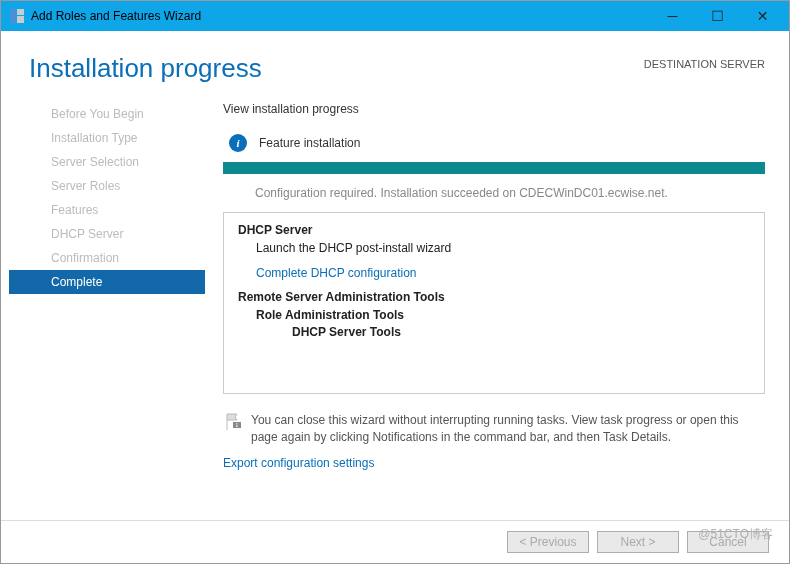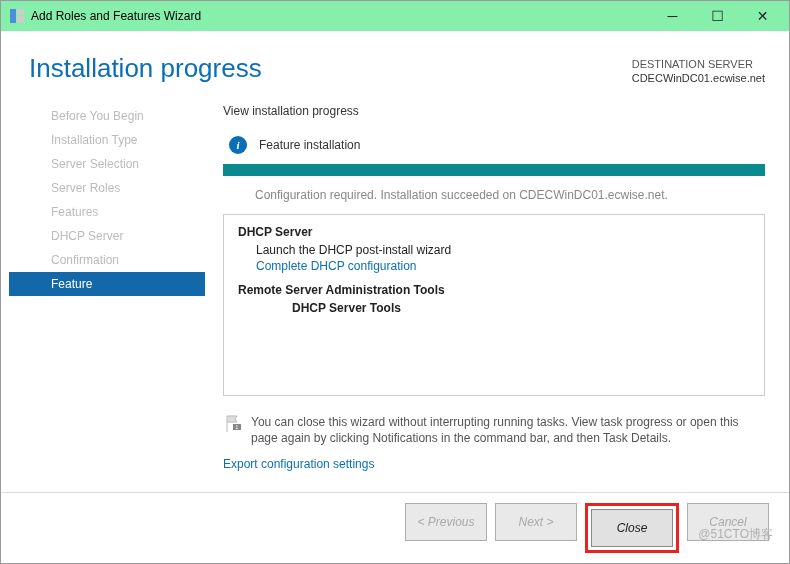--- a/index.html
+++ b/index.html
@@ -1,49 +1,49 @@
 <!DOCTYPE html>
 <html><head>
   <meta charset="utf-8">
   <style>
     * { box-sizing: border-box; margin: 0; padding: 0; font-family: "Segoe UI", Tahoma, sans-serif; }
     body { width: 790px; height: 564px; border: 1px solid #999; background: #fff; position: relative; overflow: hidden; }
-    .titlebar { height: 30px; display: flex; align-items: center; padding: 0 4px 0 8px; background: #86efac; }
+    .titlebar { height: 30px; display: flex; align-items: center; padding: 0 4px 0 8px; background: #0ea5e9; }
     .titlebar-icon { width: 16px; height: 16px; margin-right: 6px; }
     .titlebar-text { font-size: 12px; color: #000; flex: 1; }
     .titlebar-controls { display: flex; }
     .titlebar-btn { width: 45px; height: 28px; display: flex; align-items: center; justify-content: center; font-size: 14px; color: #222; }
     .header { display: flex; padding: 22px 24px 10px 28px; }
     .page-title { font-size: 26px; font-weight: 400; color: #0a6fb8; flex: 1; }
-    .dest { text-align: left; font-size: 11px; color: #555; line-height: 1.3; padding-top: 4px; }
+    .dest { text-align: center; font-size: 11px; color: #555; line-height: 1.3; padding-top: 4px; }
     .dest-label { color: #555; }
     .dest-server { color: #333; }
     .body { display: flex; padding-left: 8px; }
     .sidebar { width: 196px; padding-top: 8px; }
     .sidebar-item { padding: 5px 12px 5px 42px; font-size: 12px; color: #bbb; white-space: nowrap; }
     .sidebar-item.active { background: #1268a9; color: #fff; }
     .main { flex: 1; padding: 8px 24px 0 18px; }
     .subhead { font-size: 12px; color: #333; margin-bottom: 18px; }
     .install-row { display: flex; align-items: center; margin-bottom: 10px; }
     .info-circle { width: 18px; height: 18px; border-radius: 50%; background: #0a6fb8; color: #fff; display: flex; align-items: center; justify-content: center; font-size: 11px; font-weight: bold; font-style: italic; margin-right: 12px; margin-left: 6px; font-family: Georgia, serif;}
     .feature-text { font-size: 12px; color: #333; }
     .progress { height: 12px; background: #0a8a8f; margin: 0 0 12px 0; width: 100%; }
     .config-msg { font-size: 12px; color: #888; margin-bottom: 12px; padding-left: 32px; }
     .results-box { border: 1px solid #ccc; padding: 10px 14px; height: 182px; overflow: auto; }
     .r-title { font-size: 12px; font-weight: 600; color: #222; margin-bottom: 4px; }
-    .r-sub { font-size: 12px; color: #222; padding-left: 18px; margin-bottom: 2px; }
+    .r-sub { font-size: 12px; color: #222; padding-left: 18px; margin-bottom: 11px; }
     .r-link { font-size: 12px; color: #0a6fb8; padding-left: 18px; margin-bottom: 10px; cursor: pointer; }
     .r-sub2 { font-size: 12px; font-weight: 600; color: #222; padding-left: 18px; margin-bottom: 3px; }
     .r-sub3 { font-size: 12px; font-weight: 600; color: #222; padding-left: 54px; margin-bottom: 17px; }
     .note-row { display: flex; margin-top: 18px; }
     .note-icon { width: 22px; margin-right: 8px; color: #aaa; }
     .note-text { font-size: 12px; color: #555; line-height: 1.4; }
     .export-link { font-size: 12px; color: #0a6fb8; margin-top: 10px; cursor: pointer; }
     .footer { position: absolute; bottom: 0; left: 0; right: 0; border-top: 1px solid #ddd; padding: 10px 20px; display: flex; justify-content: flex-end; gap: 8px; background: #fff; }
-    .btn { min-width: 82px; height: 38px; border: 1px solid #adadad; background: #e9e9e9; font-size: 12px; color: #444; cursor: pointer; font-style: italic; }
+    .btn { min-width: 82px; height: 22px; border: 1px solid #adadad; background: #e9e9e9; font-size: 12px; color: #444; cursor: pointer; }
     .btn.disabled { color: #aaa; }
     .close-highlight { border: 3px solid #e8221f; padding: 3px; display: inline-block; }
     .close-highlight .btn { background: #e1e1e1; border: 1px solid #888; color: #222; }
     .watermark { position: absolute; right: 16px; bottom: 20px; font-size: 12px; color: #b0b0b0; }
   </style>
 </head>
 <body>
 
 <div class="titlebar">
   <svg class="titlebar-icon" viewBox="0 0 16 16">
@@ -56,50 +56,50 @@
     <div class="titlebar-btn">─</div>
     <div class="titlebar-btn">☐</div>
     <div class="titlebar-btn">✕</div>
   </div>
 </div>
 
 <div class="header">
   <div class="page-title">Installation progress</div>
   <div class="dest">
     <div class="dest-label">DESTINATION SERVER</div>
-    <div class="dest-server">CDECWinDC01.ecwise.net</div>
   </div>
 </div>
 
 <div class="body">
   <div class="sidebar">
     <div class="sidebar-item">Before You Begin</div>
     <div class="sidebar-item">Installation Type</div>
     <div class="sidebar-item">Server Selection</div>
     <div class="sidebar-item">Server Roles</div>
     <div class="sidebar-item">Features</div>
     <div class="sidebar-item">DHCP Server</div>
     <div class="sidebar-item">Confirmation</div>
-    <div class="sidebar-item active">Feature</div>
+    <div class="sidebar-item active">Complete</div>
   </div>
 
   <div class="main">
     <div class="subhead">View installation progress</div>
     <div class="install-row">
       <div class="info-circle">i</div>
       <div class="feature-text">Feature installation</div>
     </div>
     <div class="progress"></div>
     <div class="config-msg">Configuration required. Installation succeeded on CDECWinDC01.ecwise.net.</div>
 
     <div class="results-box">
       <div class="r-title">DHCP Server</div>
       <div class="r-sub">Launch the DHCP post-install wizard</div>
       <div class="r-link">Complete DHCP configuration</div>
       <div class="r-title">Remote Server Administration Tools</div>
+      <div class="r-sub2">Role Administration Tools</div>
       <div class="r-sub3">DHCP Server Tools</div>
     </div>
 
     <div class="note-row">
       <div class="note-icon">
         <svg viewBox="0 0 20 20" width="20" height="20">
             <path d="M4 2 v16 M4 2 h10 l-2 3 l2 3 h-10" fill="#ddd" stroke="#bbb" stroke-width="1"></path>
             <rect x="10" y="10" width="8" height="6" fill="#888"></rect>
             <text x="14" y="14.5" font-size="5" fill="#fff" text-anchor="middle">1</text>
           </svg>
@@ -107,19 +107,16 @@
       <div class="note-text">You can close this wizard without interrupting running tasks. View task progress or open this page again by clicking Notifications in the command bar, and then Task Details.</div>
     </div>
 
     <div class="export-link">Export configuration settings</div>
   </div>
 </div>
 
 <div class="footer">
   <button class="btn disabled">&lt; Previous</button>
   <button class="btn disabled">Next &gt;</button>
-  <span class="close-highlight">
-    <button class="btn">Close</button>
-  </span>
   <button class="btn disabled">Cancel</button>
 </div>
 
 <div class="watermark">@51CTO博客</div>
 
 </body></html>

